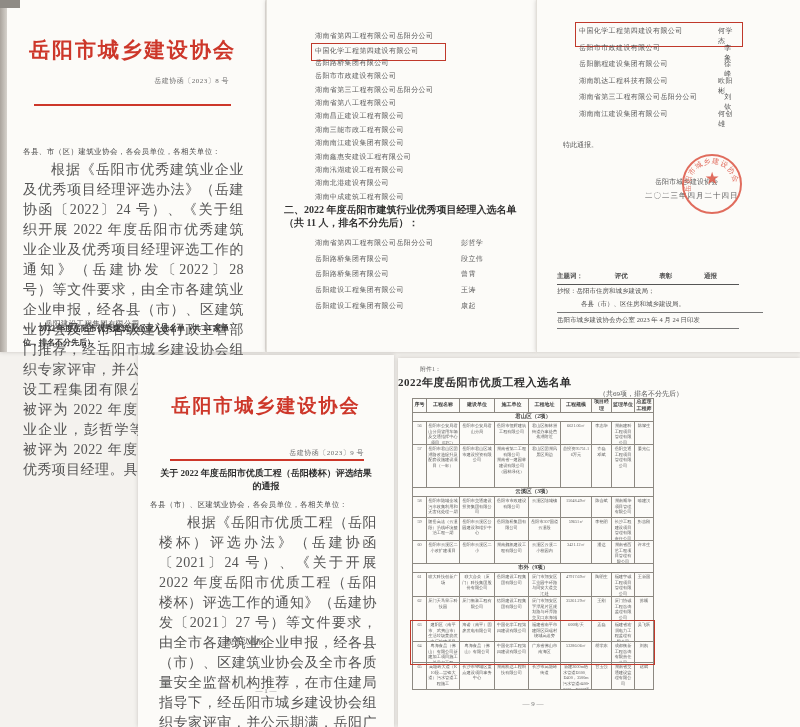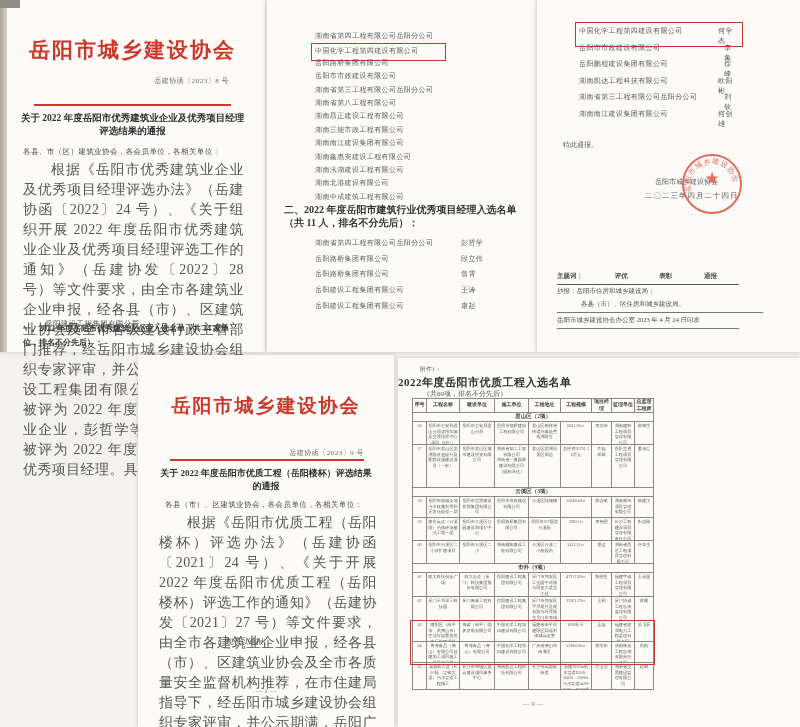--- a/index.html
+++ b/index.html
@@ -25,21 +25,21 @@
   .p4 .doc-no{top:93px;right:30px;}
   .red-rule{position:absolute;height:2px;background:#cd372a;}
   .p1 .red-rule{left:34px;right:34px;top:104px;}
   .p4 .red-rule{left:32px;right:30px;top:104px;}
   .doc-heading{position:absolute;left:20px;right:20px;text-align:center;font-weight:bold;
                color:#2f2f2f;font-size:9.5px;line-height:13px;}
   .p1 .doc-heading{top:112px;}
   .p4 .doc-heading{top:112px;font-size:9px;}
   .salutation{position:absolute;font-size:7.5px;letter-spacing:.4px;}
   .p1 .salutation{left:23px;top:147px;}
-  .p4 .salutation{left:27px;top:145px;}
+  .p4 .salutation{left:12px;top:145px;}
   .body-par{position:absolute;font-size:14px;line-height:20px;text-align:justify;
             text-indent:2em;letter-spacing:.4px;color:#555;}
   .p1 .body-par{left:23px;width:221px;top:160px;}
   .p4 .body-par{left:21px;width:218px;top:158px;}
   .sec-head{position:absolute;font-weight:bold;color:#333;font-size:8px;line-height:14px;margin-top:36px;}
   .p1 .sec-head{left:23px;width:221px;top:286px;}
   .first-co{position:absolute;left:45px;top:319px;font-size:7.5px;color:#555;letter-spacing:.4px;}
   .closing{position:absolute;font-size:7.5px;color:#555;text-align:right;}
   .p4 .closing{left:40px;top:282px;margin-left:48px;}
   .page-no{position:absolute;width:100%;text-align:center;font-size:7px;color:#777;}
@@ -70,21 +70,21 @@
   .f3{position:absolute;left:20px;width:182px;font-size:6.5px;color:#4f4f4f;}
   .subject-row{top:272px;border-bottom:1px solid #555;padding-bottom:3px;font-weight:bold;}
   .subject-row .term{margin-left:30px;}
   .cc1-row{top:287px;}
   .cc2-row{top:300px;border-bottom:1px solid #777;padding-bottom:3px;padding-left:24px;}
   .office-row{top:316px;border-bottom:1px solid #777;padding-bottom:3px;justify-content:space-between;}
   
   .attach{position:absolute;left:22px;top:7px;font-size:6px;color:#666;}
   .tb-title{position:absolute;left:0;width:285px;top:17px;font-weight:bold;
             font-size:11px;color:#2e2e2e;letter-spacing:.5px;}
-  .tb-sub{position:absolute;left:0;width:285px;top:31px;text-align:left;font-size:7px;color:#555;padding-left:25px;}
+  .tb-sub{position:absolute;left:0;width:285px;top:31px;text-align:right;font-size:7px;color:#555;}
   .tblwrap{position:absolute;left:14px;top:40px;width:241px;}
   table.qt{border-collapse:collapse;width:241px;table-layout:fixed;}
   table.qt th,table.qt td{border:1px solid #8d8982;padding:0;vertical-align:middle;}
   table.qt .c{overflow:hidden;font-size:4.2px;line-height:1.35;color:#5d5d5d;text-align:center;
               white-space:pre-line;word-break:break-all;padding:1px;}
   table.qt th .c{font-size:5px;font-weight:bold;color:#3d3d3d;height:11px;display:flex;
                  align-items:center;justify-content:center;}
   tr.band td .c{font-size:5.5px;font-weight:bold;color:#3d3d3d;height:6px;display:flex;
                 align-items:center;justify-content:center;}
   .row-56 .c{height:20px}.row-57 .c{height:40px}.row-58 .c{height:18px}.row-59 .c{height:20px}
@@ -103,21 +103,20 @@
 <div class="canvas">
 
   <div class="red-mark"></div>
 
   <div class="page p1">
     <div class="edge"></div>
     <div class="corner"></div>
     <div class="org-title">岳阳市城乡建设协会</div>
     <div class="doc-no">岳建协函〔2023〕8 号</div>
     <div class="red-rule"></div>
-    <div class="doc-heading">关于 2022 年度岳阳市优秀建筑业企业及优秀项目经理评选结果的通报</div>
     <div class="salutation">各县、市（区）建筑业协会，各会员单位，各相关单位：</div>
     <div class="body-par">根据《岳阳市优秀建筑业企业及优秀项目经理评选办法》（岳建协函〔2022〕24 号）、《关于组织开展 2022 年度岳阳市优秀建筑业企业及优秀项目经理评选工作的通知》（岳建协发〔2022〕28 号）等文件要求，由全市各建筑业企业申报，经各县（市）、区建筑业协会及全市各级建设行政主管部门推荐，经岳阳市城乡建设协会组织专家评审，并公示期满，岳阳建设工程集团有限公司等 14 家企业被评为 2022 年度岳阳市优秀建筑业企业，彭哲学等 11 位项目经理被评为 2022 年度岳阳市建筑行业优秀项目经理。具体名单如下：</div>
     <div class="sec-head">一、2022 年度岳阳市优秀建筑业企业入选名单（共 14 家单位，排名不分先后）：</div>
     <div class="first-co">岳阳建设工程集团有限公司</div>
   </div>
 
   <div class="page p2">
     <div class="co-list">
 
         <div class="li"><span class="t">湖南省第四工程有限公司岳阳分公司</span></div>

